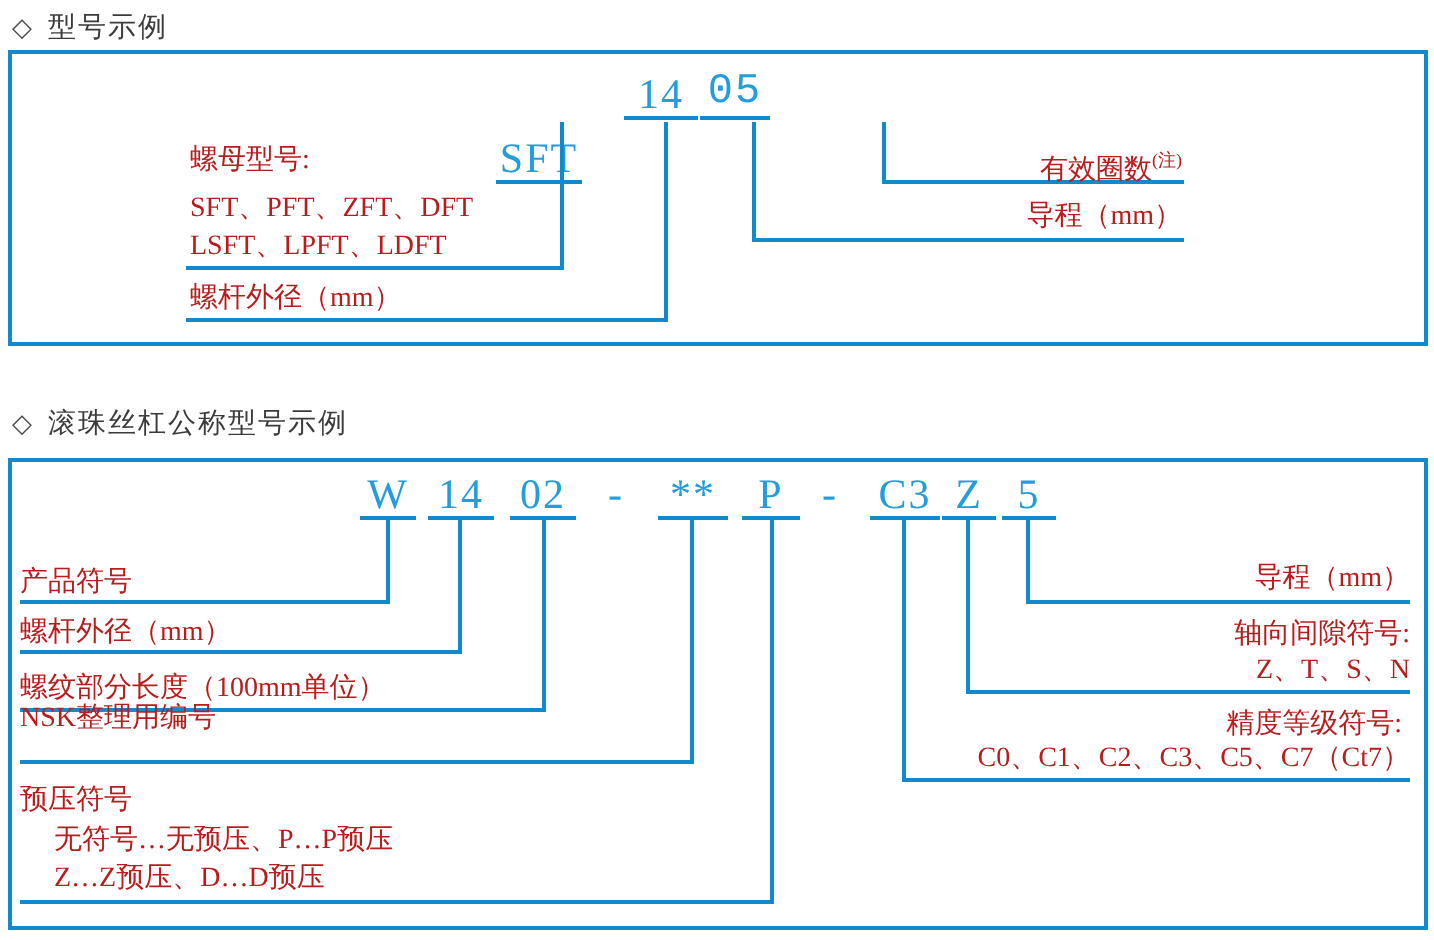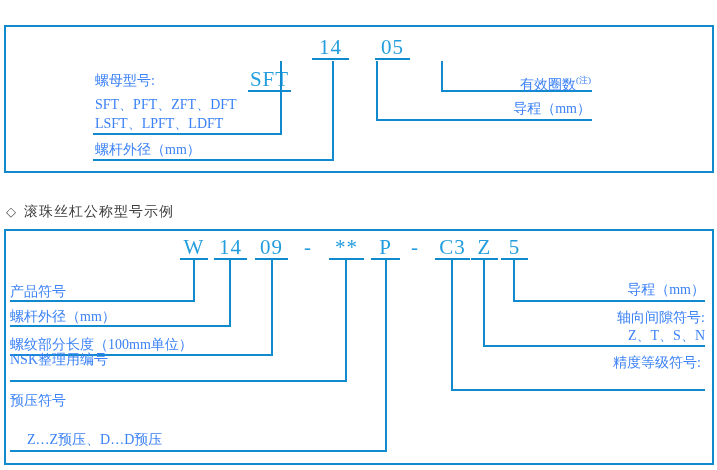--- a/index.html
+++ b/index.html
@@ -8,46 +8,49 @@
     font-family:"Liberation Serif","DejaVu Serif",serif;
     overflow:hidden;
   }
   .heading{
     position:absolute;font-size:14px;color:#3b3b3b;white-space:nowrap;
     letter-spacing:1px;
   }
   .diamond{color:#4a4a4a;margin-right:7px;font-size:13px;}
   .box{position:absolute;border:2px solid #1089cd;background:#fff;box-sizing:border-box;}
   .lbl{
-    position:absolute;font-size:14px;color:#3b82f6;white-space:nowrap;
+    position:absolute;font-size:14px;color:#b91c1c;white-space:nowrap;
     line-height:16px;
   }
   .lbl.r{text-align:left;}
   .seg{
     position:absolute;text-align:center;font-size:21px;line-height:22px;height:22px;
     color:#239ddd;border-bottom:2px solid #1089cd;letter-spacing:1px;white-space:nowrap;
   }
   .seg.dash{border-bottom:none;}
   .row1{top:36px;}
   .row2{top:236px;}
   .hline{position:absolute;height:2px;background:#1089cd;}
   .vline{position:absolute;width:2px;background:#1089cd;}
   sup.note-sup{font-size:9px;vertical-align:6px;letter-spacing:0;}
 </style>
 </head>
 <body>
 
 <div class="canvas">
 
+  <div class="heading" style="left:6px;top:5px;">
+    <span class="diamond">◇</span><span>型号示例</span>
+  </div>
 
   <div class="box" style="left:4px;top:25px;width:710px;height:148px;"></div>
 
   <div class="seg row1" style="left:248px;width:43px;margin-top:32px;">SFT</div>
   <div class="seg row1" style="left:312px;width:37px;">14</div>
-  <div class="seg row1" style="left:375px;width:35px;">05</div>
+  <div class="seg row1" style="left:350px;width:35px;font-family:Liberation Mono, monospace;">05</div>
 
   <div class="vline" style="left:280px;top:61px;height:74px;"></div>
   <div class="hline" style="left:93px;top:133px;width:189px;"></div>
   <div class="vline" style="left:332px;top:61px;height:100px;"></div>
   <div class="hline" style="left:93px;top:159px;width:241px;"></div>
   <div class="vline" style="left:376px;top:61px;height:60px;"></div>
   <div class="hline" style="left:376px;top:119px;width:216px;"></div>
   <div class="vline" style="left:441px;top:61px;height:31px;"></div>
   <div class="hline" style="left:441px;top:90px;width:151px;"></div>
 
@@ -63,21 +66,21 @@
 
 
   <div class="heading" style="left:6px;top:203px;">
     <span class="diamond">◇</span><span>滚珠丝杠公称型号示例</span>
   </div>
 
   <div class="box" style="left:4px;top:229px;width:710px;height:236px;"></div>
 
   <div class="seg row2" style="left:180px;width:28px;">W</div>
   <div class="seg row2" style="left:214px;width:33px;">14</div>
-  <div class="seg row2" style="left:255px;width:33px;">09</div>
+  <div class="seg row2" style="left:255px;width:33px;">02</div>
   <div class="seg row2 dash" style="left:297px;width:22px;">-</div>
   <div class="seg row2" style="left:329px;width:35px;">**</div>
   <div class="seg row2" style="left:371px;width:29px;">P</div>
   <div class="seg row2 dash" style="left:404px;width:22px;">-</div>
   <div class="seg row2" style="left:435px;width:35px;">C3</div>
   <div class="seg row2" style="left:471px;width:27px;">Z</div>
   <div class="seg row2" style="left:501px;width:27px;">5</div>
 
   <div class="vline" style="left:193px;top:260px;height:42px;"></div>
   <div class="hline" style="left:10px;top:300px;width:185px;"></div>
@@ -95,20 +98,22 @@
   <div class="vline" style="left:483px;top:260px;height:87px;"></div>
   <div class="hline" style="left:483px;top:345px;width:222px;"></div>
   <div class="vline" style="left:451px;top:260px;height:131px;"></div>
   <div class="hline" style="left:451px;top:389px;width:254px;"></div>
 
   <div class="lbl" style="left:10px;top:284px;">产品符号</div>
   <div class="lbl" style="left:10px;top:309px;">螺杆外径（mm）</div>
   <div class="lbl" style="left:10px;top:337px;">螺纹部分长度（100mm单位）</div>
   <div class="lbl" style="left:10px;top:352px;">NSK整理用编号</div>
   <div class="lbl" style="left:10px;top:393px;">预压符号</div>
+  <div class="lbl" style="left:27px;top:413px;">无符号…无预压、P…P预压</div>
   <div class="lbl" style="left:27px;top:432px;">Z…Z预压、D…D预压</div>
 
   <div class="lbl r" style="right:12px;top:282px;">导程（mm）</div>
   <div class="lbl r" style="right:12px;top:310px;font-family:Liberation Serif, serif;">轴向间隙符号:</div>
   <div class="lbl r" style="right:12px;top:328px;">Z、T、S、N</div>
   <div class="lbl r" style="right:16px;top:355px;">精度等级符号:</div>
+  <div class="lbl r" style="right:12px;top:372px;">C0、C1、C2、C3、C5、C7（Ct7）</div>
 
 </div>
 
 </body></html>

